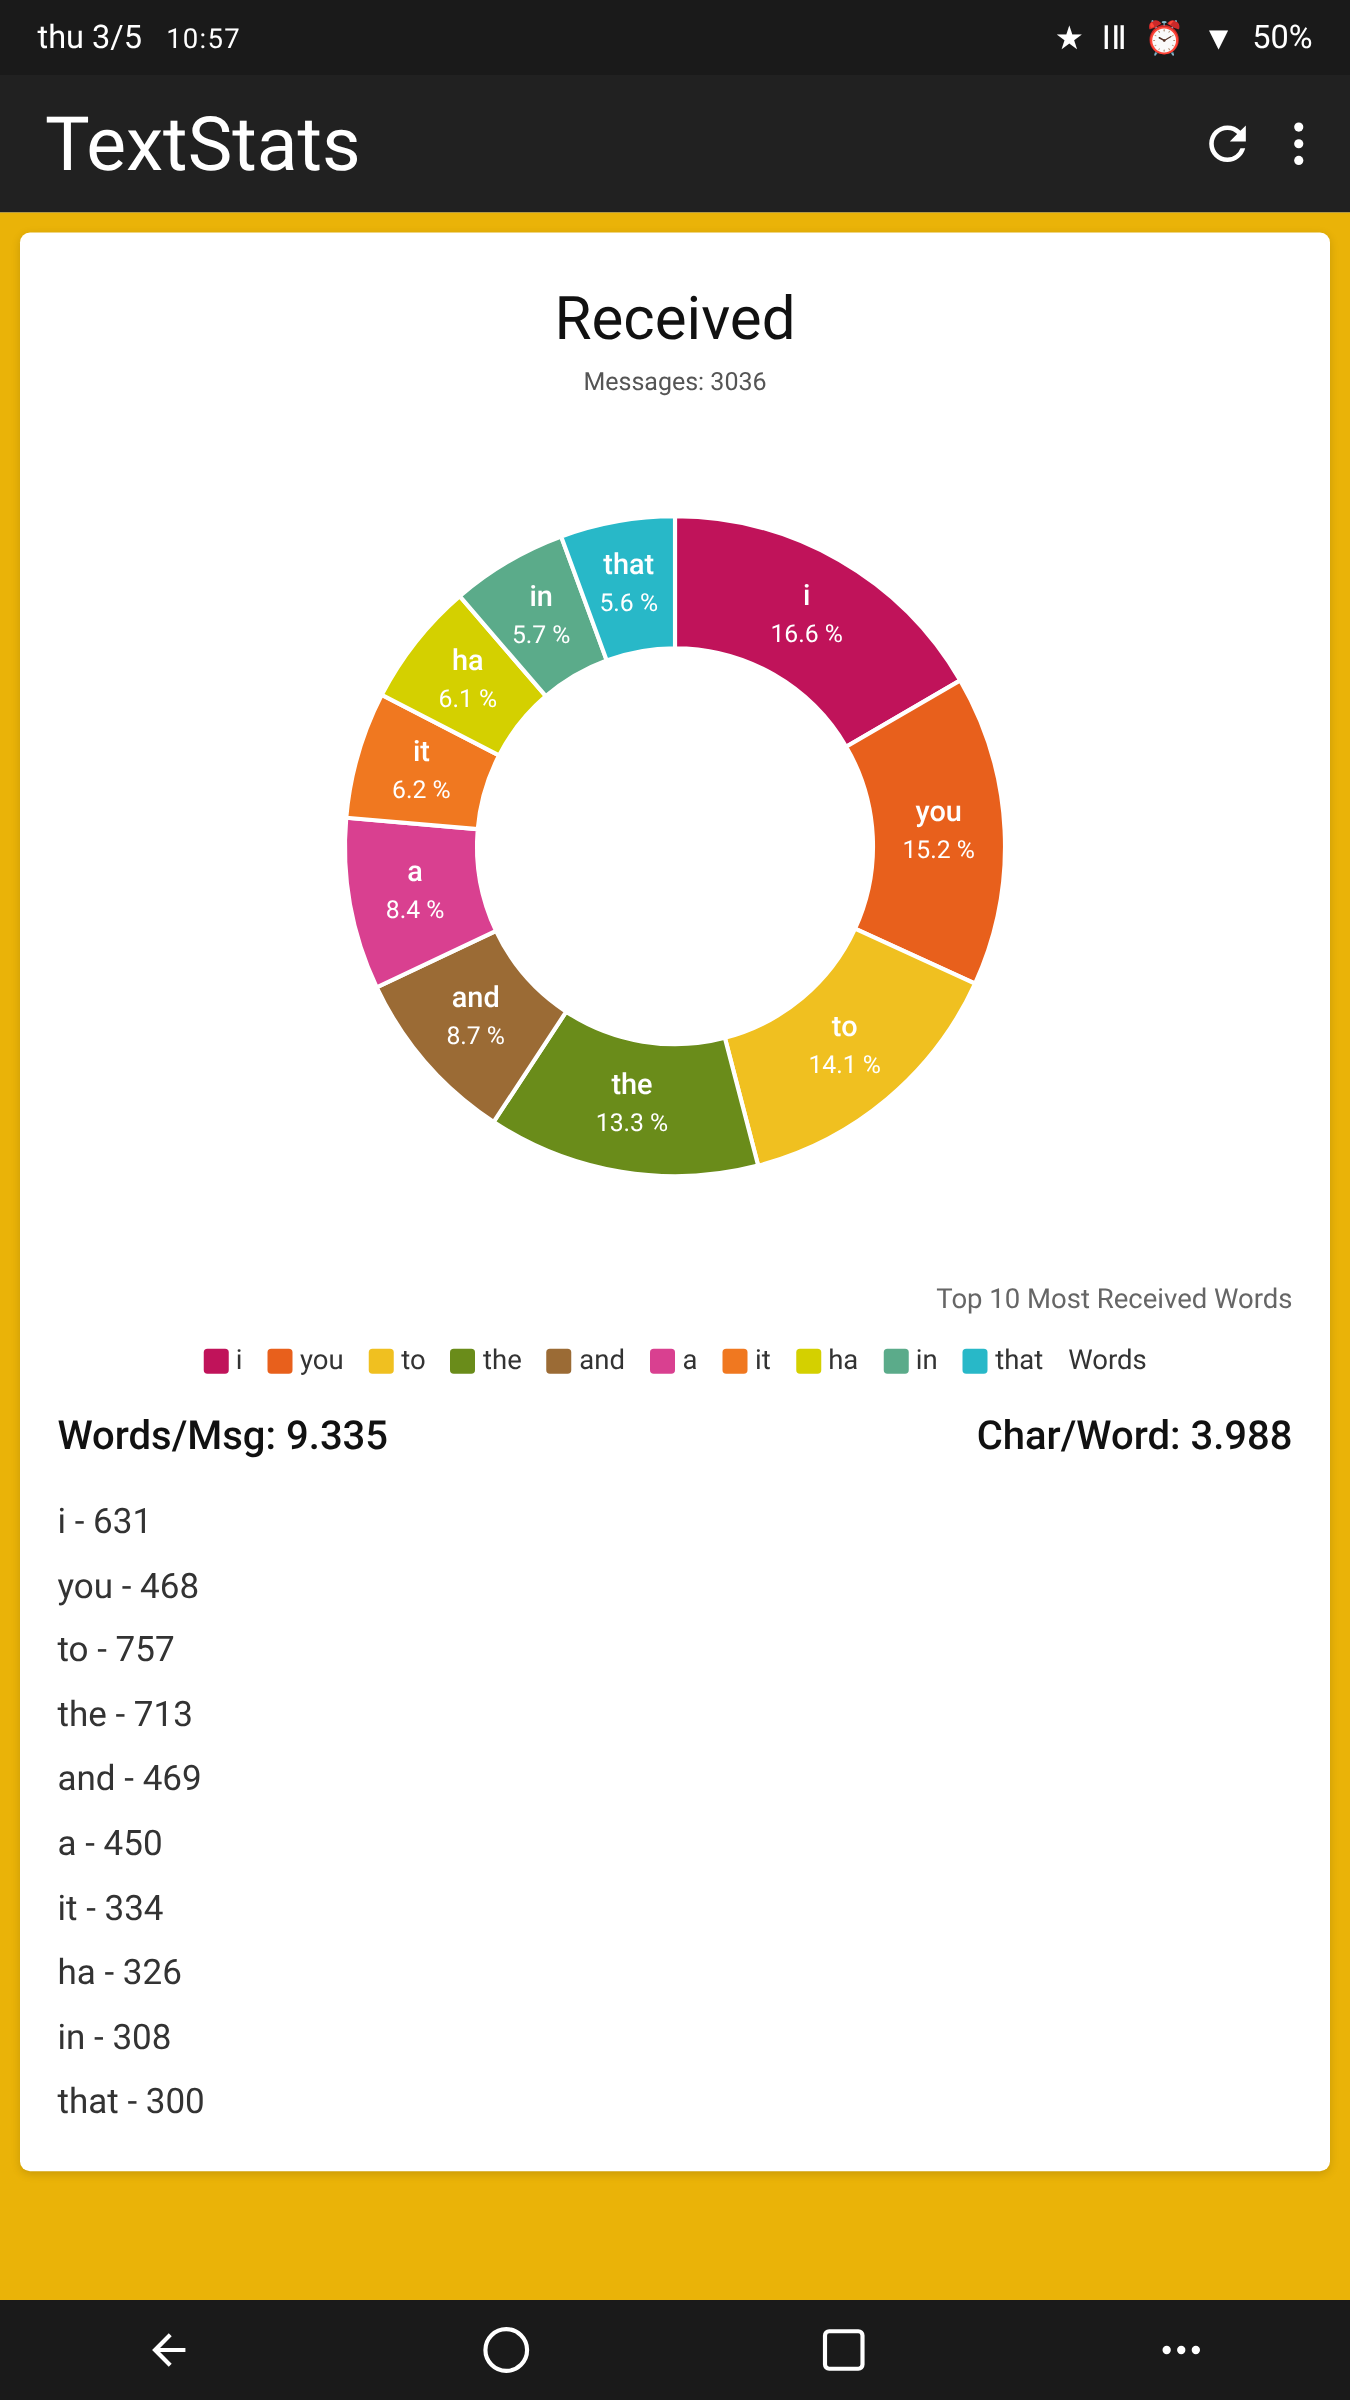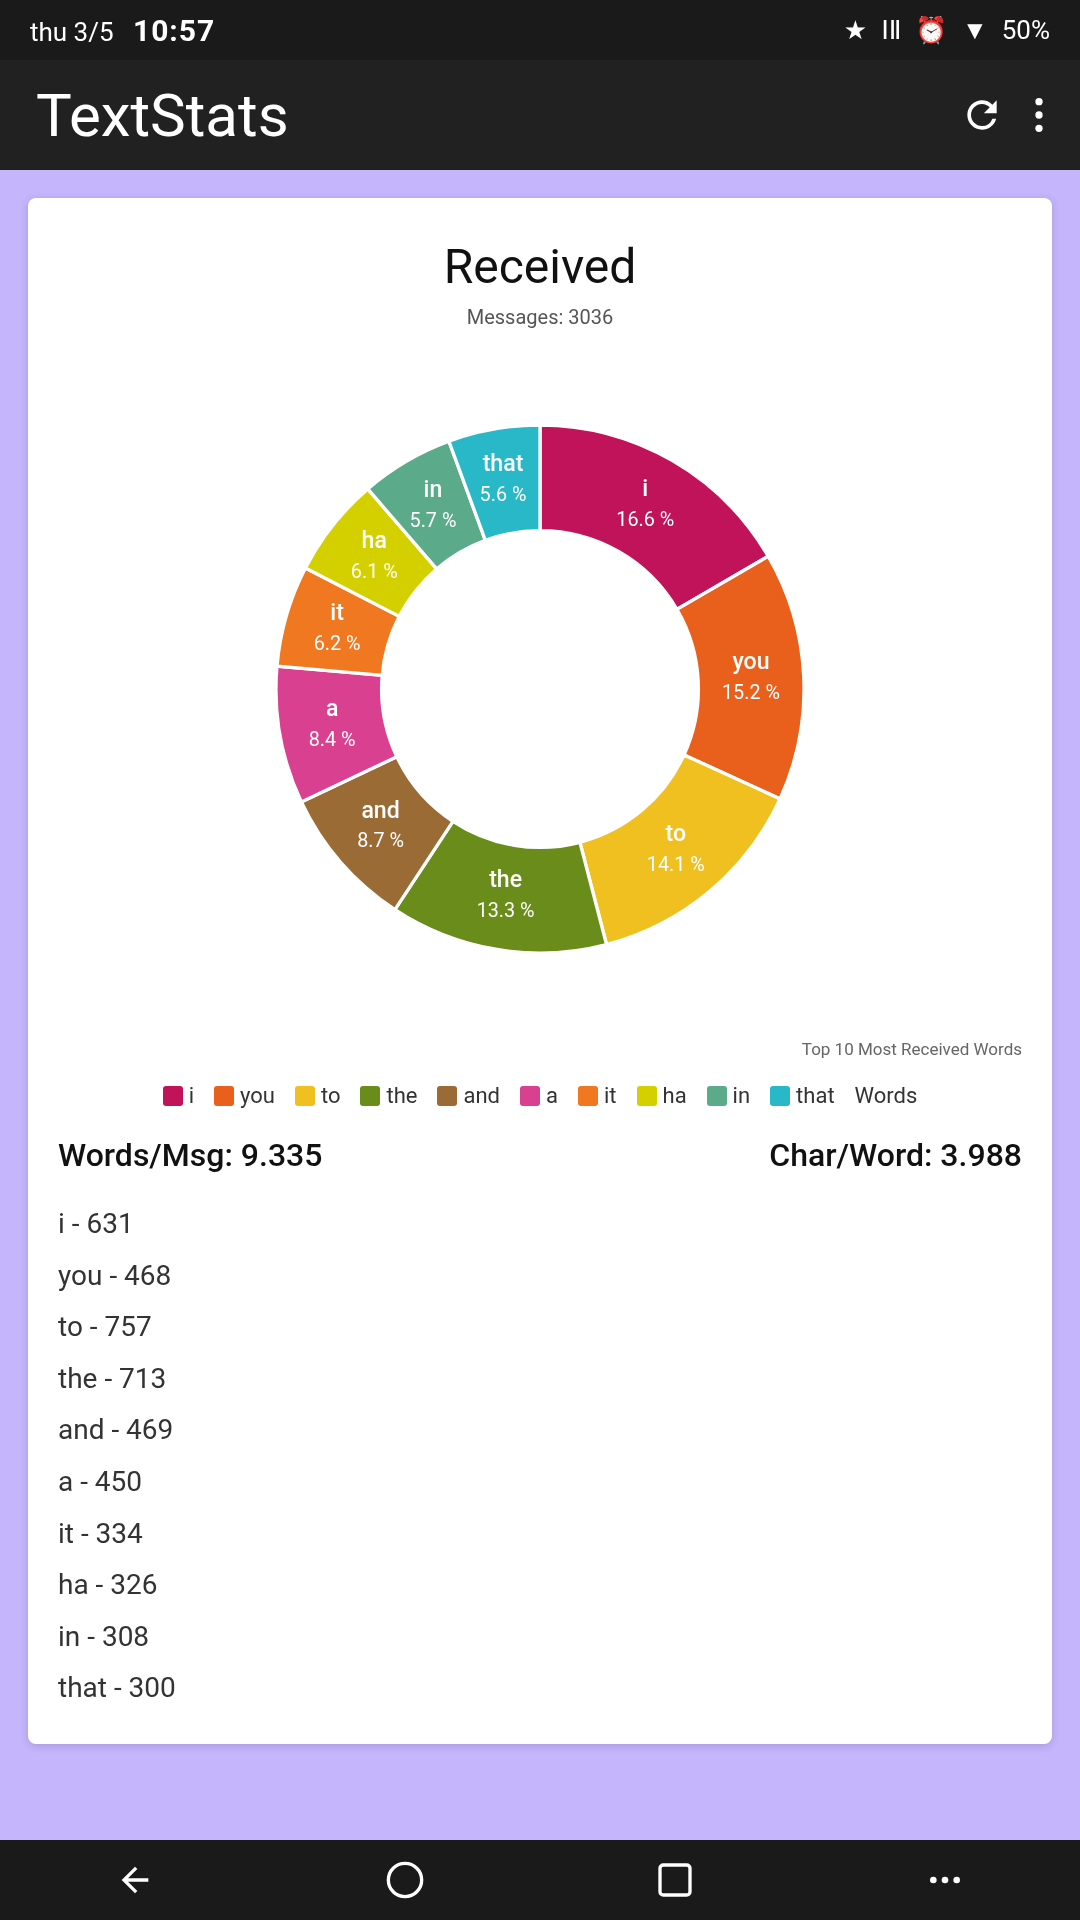--- a/index.html
+++ b/index.html
@@ -17,22 +17,22 @@
       height: 60px;
       background: #1a1a1a;
       display: flex;
       align-items: center;
       justify-content: space-between;
       padding: 0 30px;
       color: white;
       font-size: 26px;
     }
     .status-time {
-      font-size: 30px;
-      font-weight: 700;
+      font-size: 22px;
+      font-weight: 400;
       letter-spacing: 1px;
       text-align: center;
     }
     .status-icons {
       display: flex;
       gap: 14px;
       align-items: center;
     }
 
     
@@ -63,22 +63,22 @@
       border: none;
       display: flex;
       align-items: center;
       justify-content: center;
     }
 
     
     .main-content {
       width: 1080px;
       height: calc(1920px - 60px - 110px - 80px);
-      background: #c4b5fd;
-      padding: 28px;
+      background: #eab308;
+      padding: 16px;
       overflow-y: auto;
     }
 
     .card {
       background: white;
       border-radius: 8px;
       padding: 40px 30px 30px;
       box-shadow: 0 2px 8px rgba(0,0,0,0.15);
     }
 
@@ -103,21 +103,21 @@
       height: 660px;
       margin: 0 auto 20px;
     }
     .donut-container svg {
       width: 100%;
       height: 100%;
     }
 
     .chart-footnote {
       text-align: right;
-      font-size: 17px;
+      font-size: 22px;
       color: #666;
       margin-top: 10px;
       margin-bottom: 24px;
     }
 
     
     .legend {
       display: flex;
       flex-wrap: wrap;
       gap: 8px 20px;

